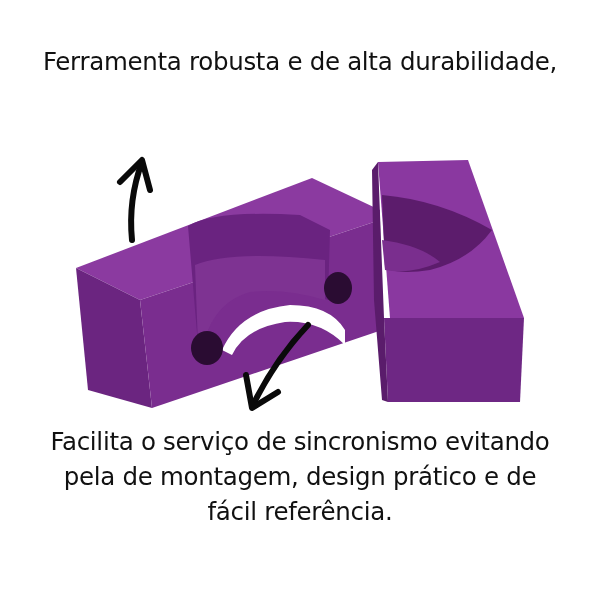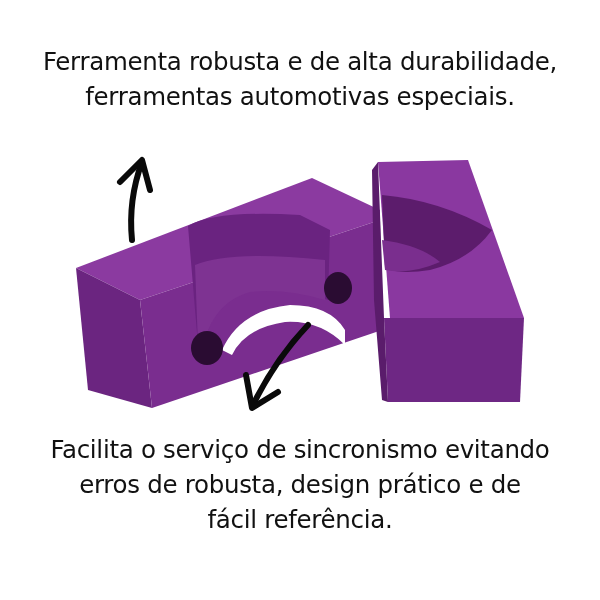--- a/index.html
+++ b/index.html
@@ -4,21 +4,21 @@
   <style>
     html, body { margin: 0; padding: 0; background: #ffffff; }
     body { width: 600px; height: 600px; position: relative; overflow: hidden; font-family: "DejaVu Sans", sans-serif; }
     .caption {
       position: absolute; left: 0; width: 600px; text-align: center;
       color: #111111; font-size: 24.5px; line-height: 35px; letter-spacing: -0.3px;
       font-family: "DejaVu Sans", sans-serif;
     }
     .caption span { display: block; white-space: nowrap; }
     #caption-top { top: 44px; }
-    #caption-bottom { top: 424px; margin-top: 8px; }
+    #caption-bottom { top: 424px; }
     #product-svg { position: absolute; left: 0; top: 0; width: 600px; height: 600px; }
   </style>
 </head>
 <body>
 
 <svg id="product-svg" viewBox="0 0 600 600" xmlns="http://www.w3.org/2000/svg">
 
   <g>
 
     <polygon points="76,268 312,178 380,210 380,220 140,300" fill="#8b3aa0"></polygon>
@@ -49,20 +49,19 @@
     <path d="M120,182 L142,160 L150,190"></path>
   </g>
   <g stroke="#0a0a0a" stroke-width="6" fill="none" stroke-linecap="round" stroke-linejoin="round">
     <path d="M308,325 Q275,360 253,405"></path>
     <path d="M246,375 L252,408 L278,392"></path>
   </g>
 </svg>
 
 <div class="caption" id="caption-top">
   <span>Ferramenta robusta e de alta durabilidade,</span>
-  <span>ferramentas automotivas especiais.</span>
 </div>
 
 <div class="caption" id="caption-bottom">
   <span>Facilita o serviço de sincronismo evitando</span>
-  <span>erros de robusta, design prático e de</span>
+  <span>pela de montagem, design prático e de</span>
   <span>fácil referência.</span>
 </div>
 
 </body></html>

